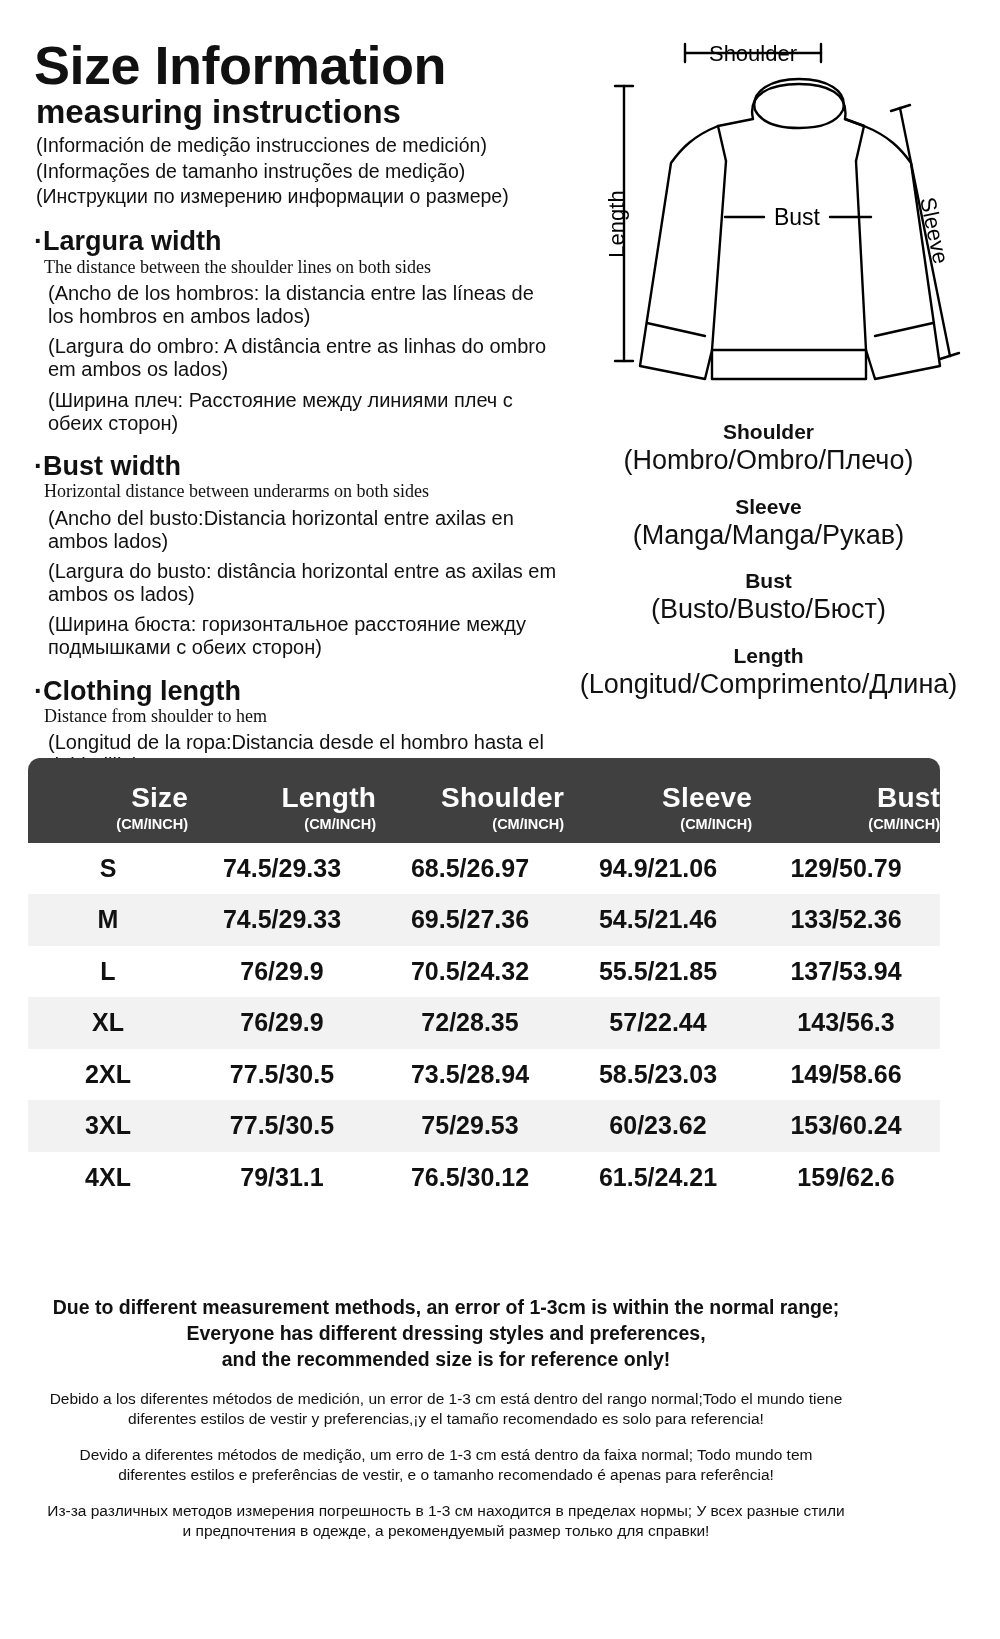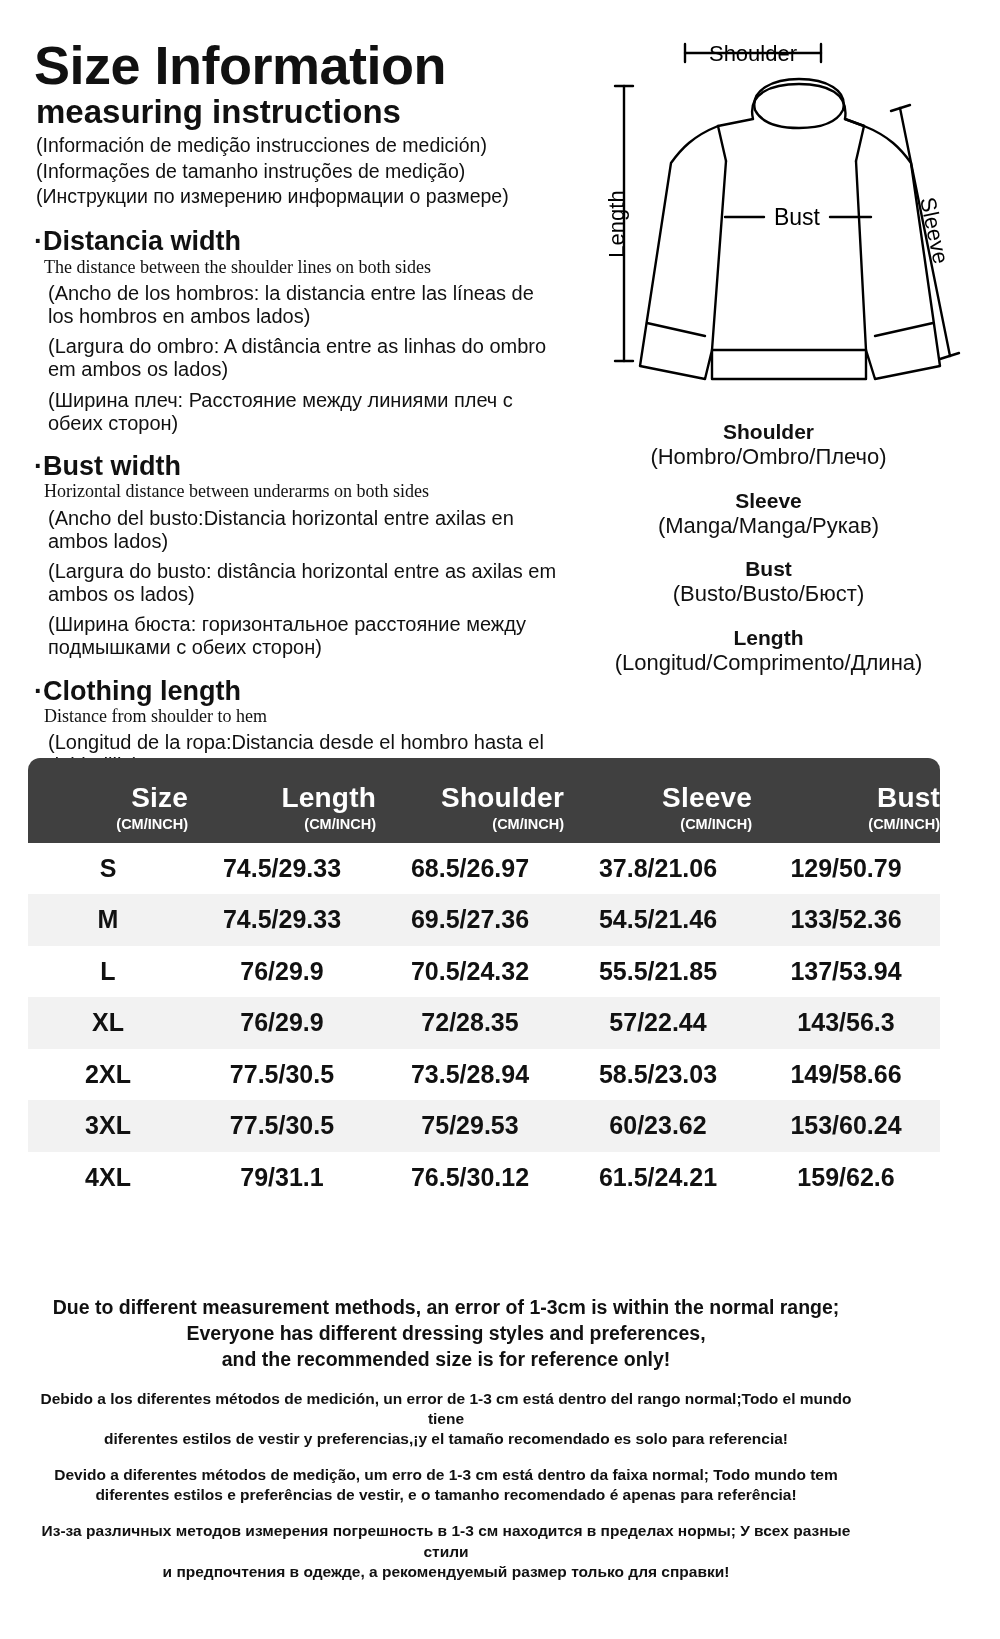--- a/index.html
+++ b/index.html
@@ -83,21 +83,21 @@
     text-align: center;
     padding-right: 6px;
   }
   .legend-block { margin-bottom: 18px; }
   .legend-en {
     font-size: 21px;
     font-weight: bold;
     line-height: 1.15;
   }
   .legend-tr {
-    font-size: 22px;
+    font-size: 27px;
     line-height: 1.2;
   }
 
   
   .table-wrap {
     position: absolute;
     left: 28px;
     top: 758px;
     width: 912px;
   }
@@ -154,40 +154,39 @@
     font-size: 19.5px;
     font-weight: bold;
     line-height: 1.33;
     padding: 0 50px;
   }
   .footer-tr {
     font-size: 15.5px;
     line-height: 1.3;
     padding: 0 26px;
     margin-top: 16px;
-    font-weight: bold;
   }
 </style>
 </head>
 <body>
 
 <div class="top">
 
   <div class="left-col">
 
     <div>
       <div class="title-main">Size Information</div>
       <div class="title-sub">measuring instructions</div>
       <div class="title-trans">(Información de medição instrucciones de medición)</div>
       <div class="title-trans">(Informações de tamanho instruções de medição)</div>
       <div class="title-trans">(Инструкции по измерению информации о размере)</div>
     </div>
 
     <div class="section">
-      <div class="sec-head"><span class="bullet">·</span><span>Distancia width</span></div>
+      <div class="sec-head"><span class="bullet">·</span><span>Largura width</span></div>
       <div class="sec-desc">The distance between the shoulder lines on both sides</div>
       <div class="sec-trans">(Ancho de los hombros: la distancia entre las líneas de los hombros en ambos lados)</div>
       <div class="sec-trans">(Largura do ombro: A distância entre as linhas do ombro em ambos os lados)</div>
       <div class="sec-trans">(Ширина плеч: Расстояние между линиями плеч с обеих сторон)</div>
     </div>
 
     <div class="section">
       <div class="sec-head"><span class="bullet">·</span><span>Bust width</span></div>
       <div class="sec-desc">Horizontal distance between underarms on both sides</div>
       <div class="sec-trans">(Ancho del busto:Distancia horizontal entre axilas en ambos lados)</div>
@@ -319,21 +318,21 @@
           <span class="th-main">Bust</span>
           <span class="th-sub">(CM/INCH)</span>
         </th>
       </tr>
     </thead>
     <tbody>
       <tr>
         <td>S</td>
         <td>74.5/29.33</td>
         <td>68.5/26.97</td>
-        <td>37.8/21.06</td>
+        <td>94.9/21.06</td>
         <td>129/50.79</td>
       </tr>
       <tr>
         <td>M</td>
         <td>74.5/29.33</td>
         <td>69.5/27.36</td>
         <td>54.5/21.46</td>
         <td>133/52.36</td>
       </tr>
       <tr>

